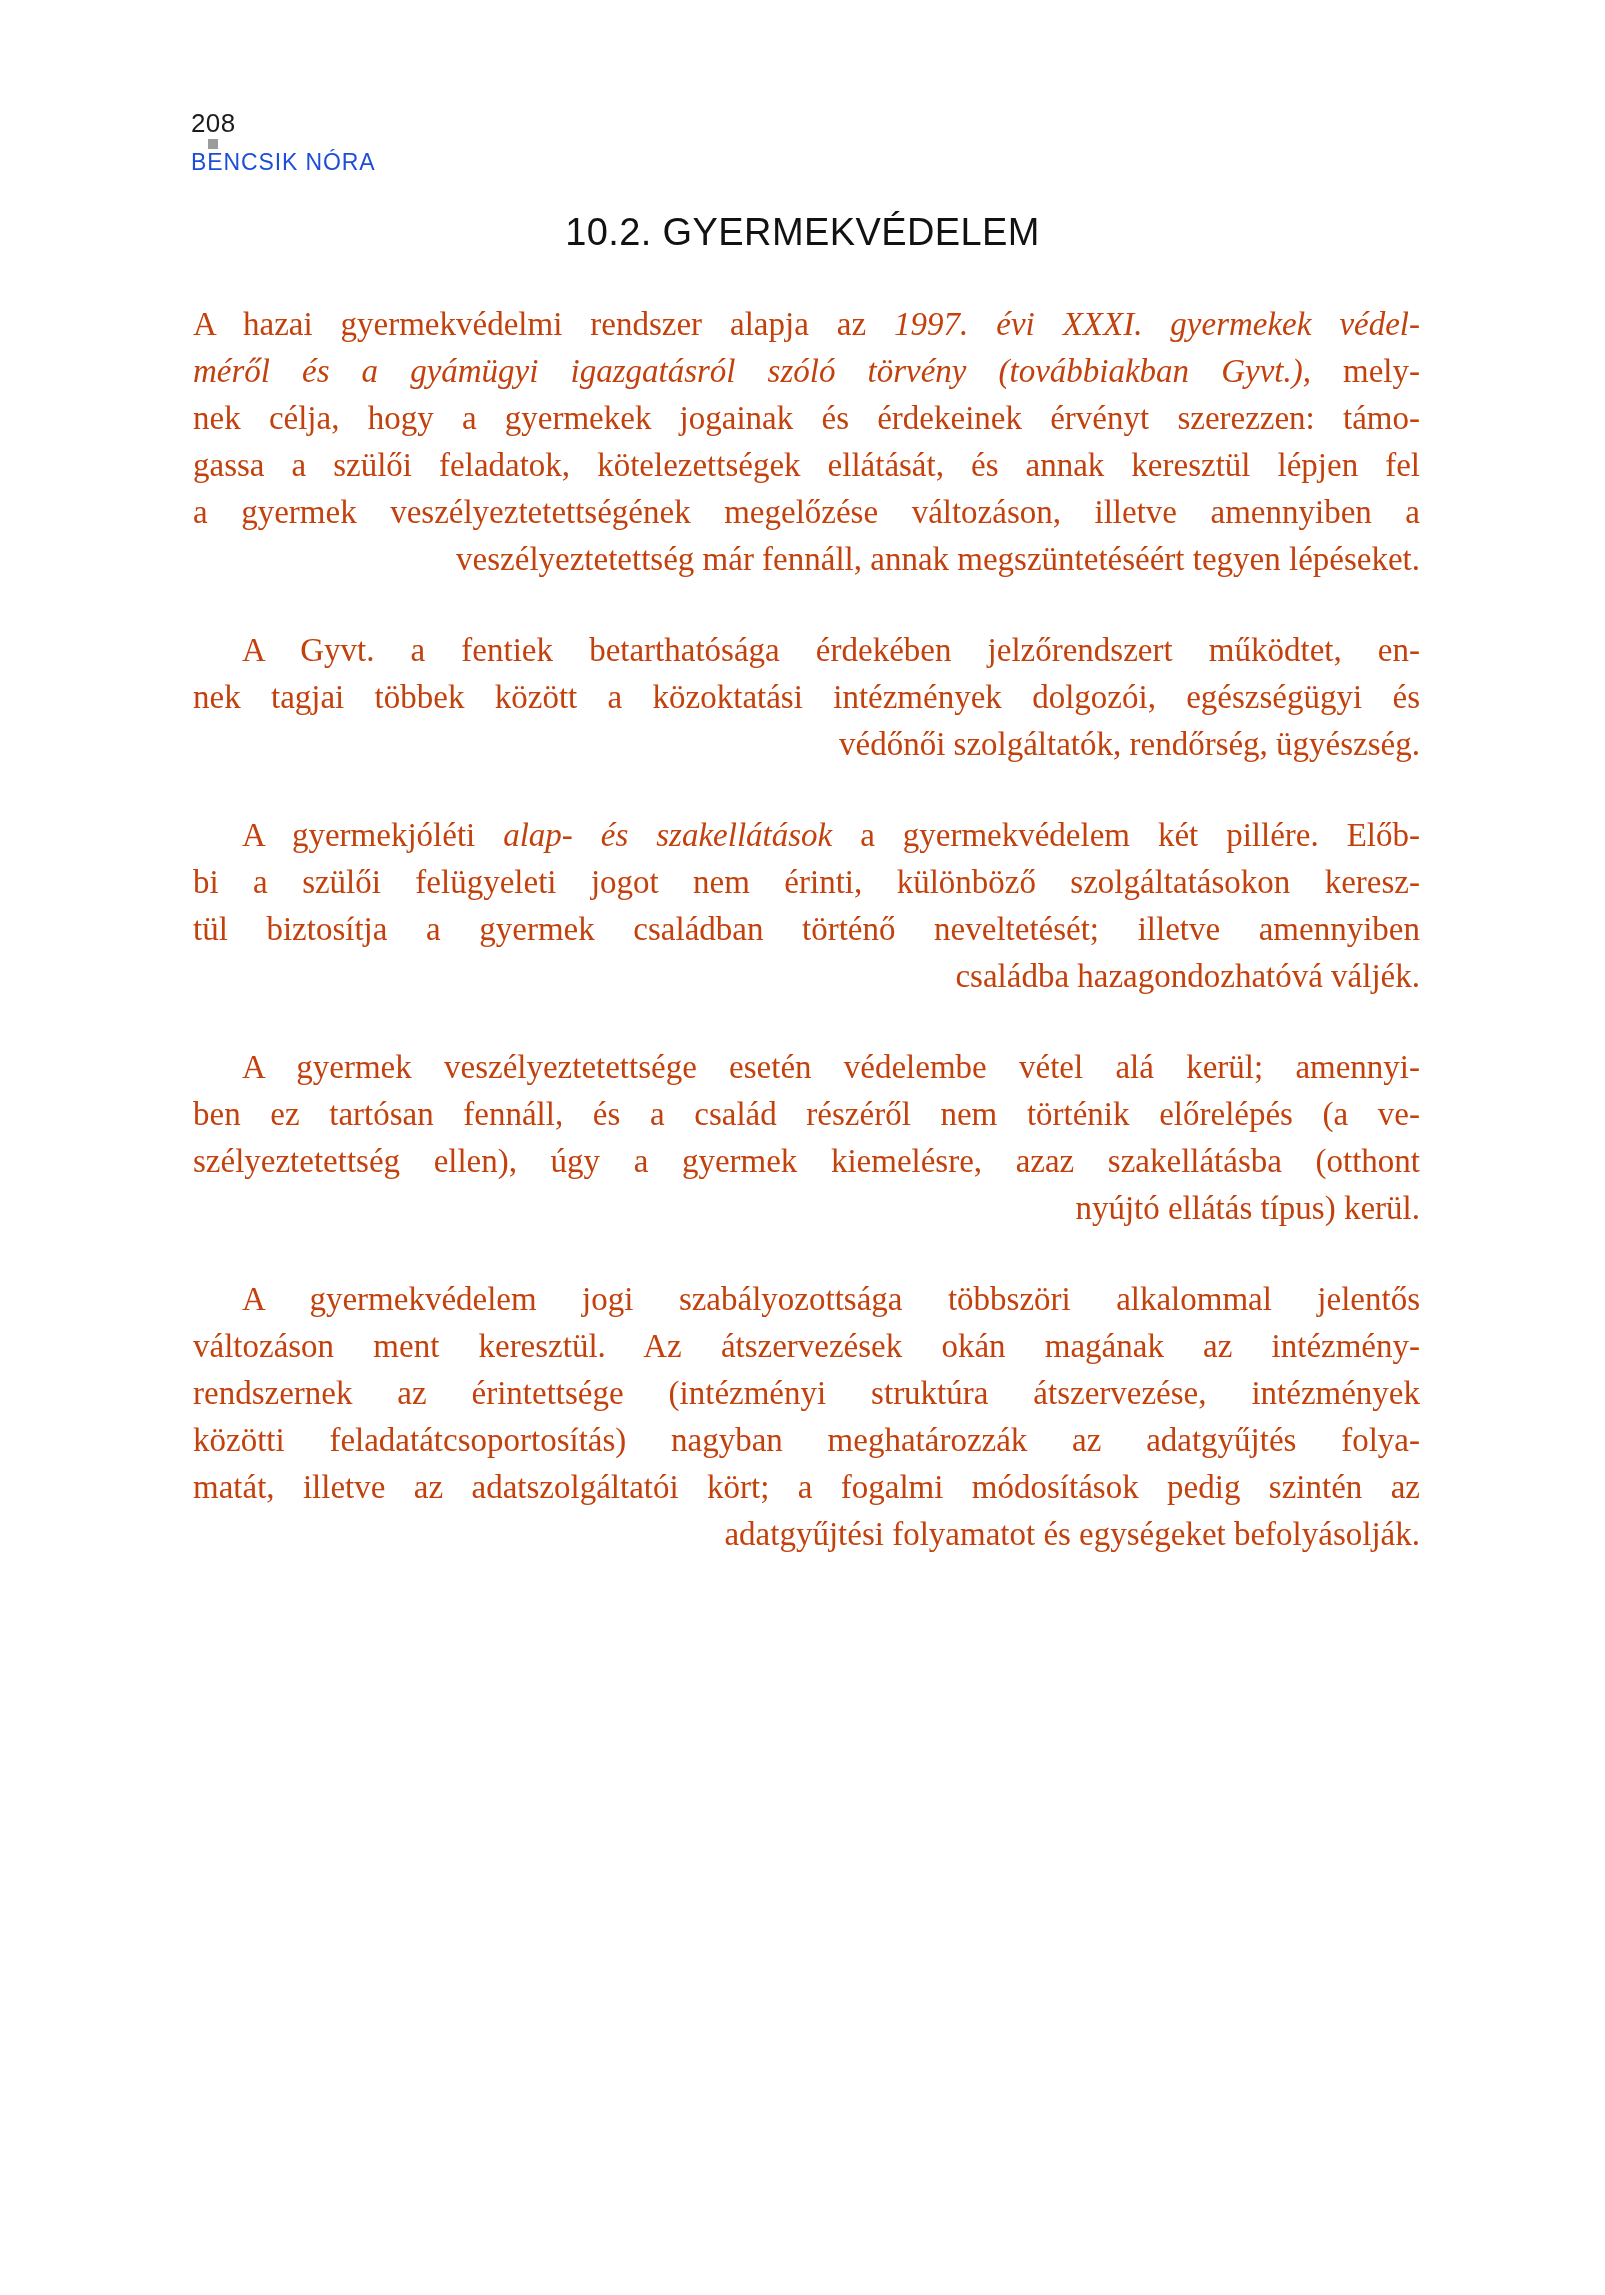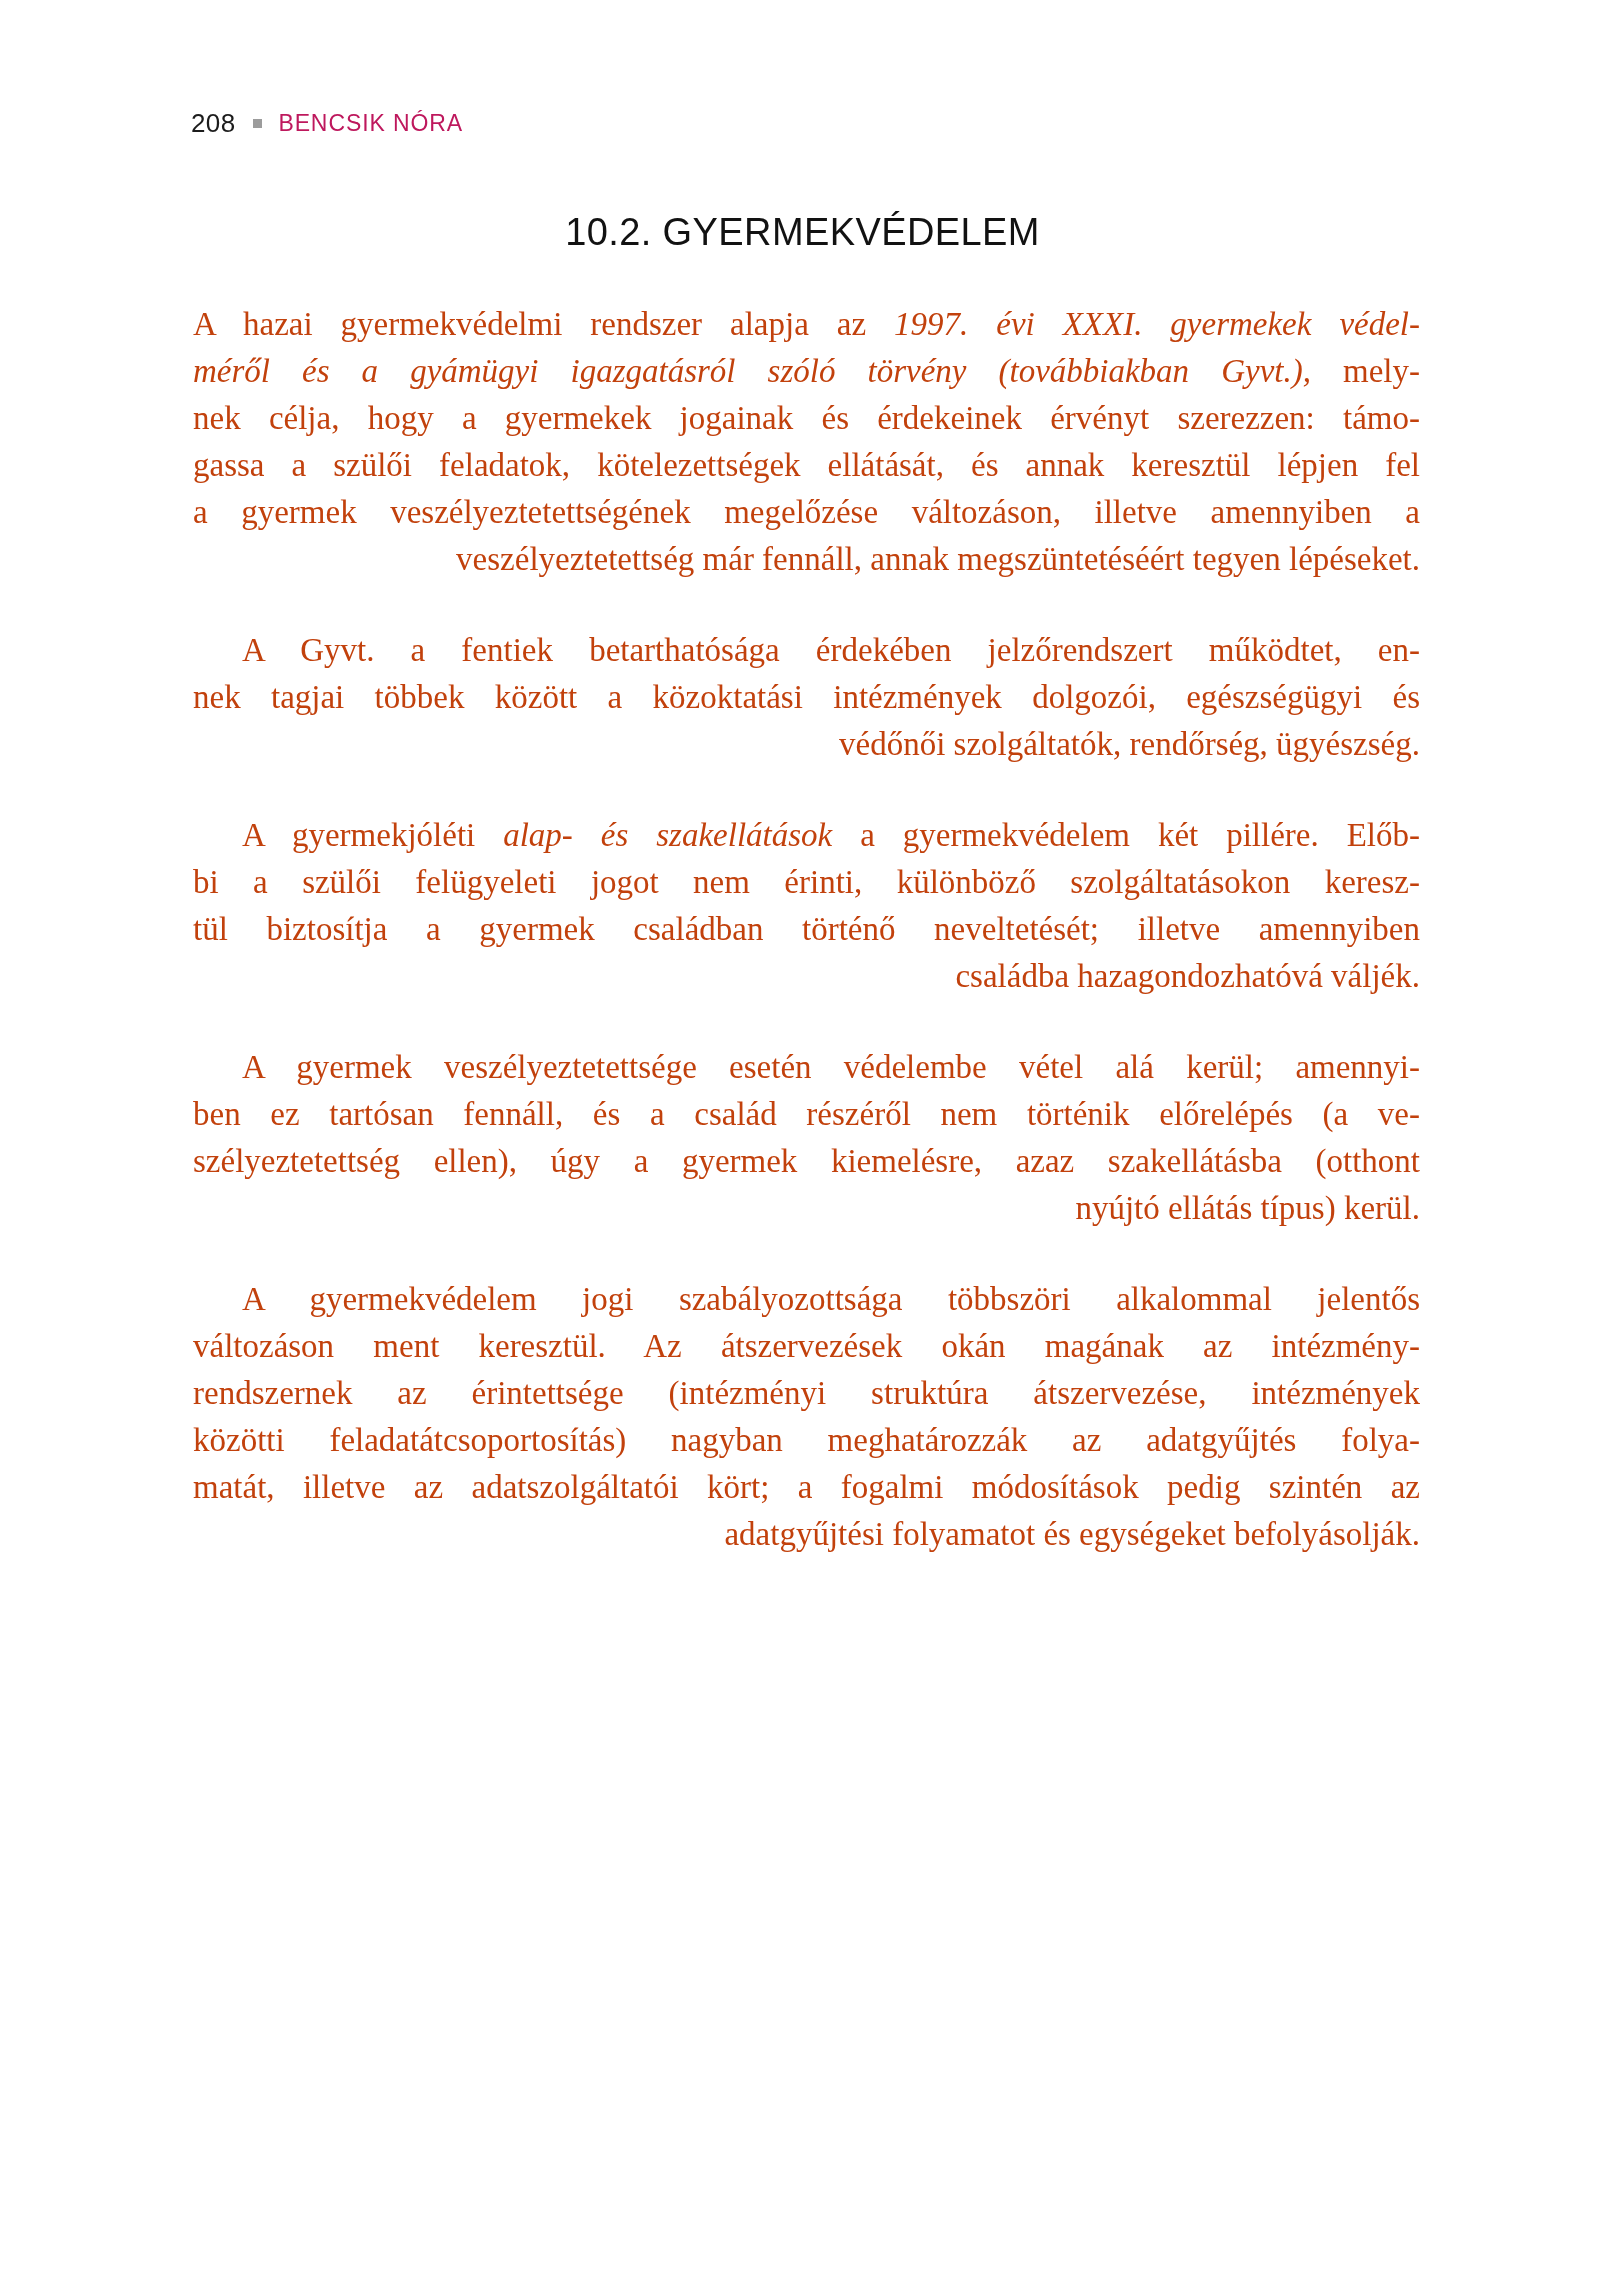--- a/index.html
+++ b/index.html
@@ -14,34 +14,34 @@
   }
   .running-header {
     position: absolute;
     left: 191px;
     top: 108px;
     font-family: "Liberation Sans", sans-serif;
     font-size: 26px;
     color: #1c1c1c;
     white-space: nowrap;
     display: flex;
-    align-items: center;
+    flex-direction: column;
   }
   .running-header .pagenum { letter-spacing: 0.4px; }
   .running-header .sq {
     display: inline-block;
     width: 9.5px;
     height: 9.5px;
     background: #9c9c9c;
     margin: 0 16.3px 0 17px;
   }
   .running-header .author {
     font-size: 23px;
     letter-spacing: 0.9px;
-    color: #be185d;
+    color: #1d4ed8;
   }
   .section-title {
     position: absolute;
     left: 0;
     top: 211px;
     width: 1605px;
     margin: 0;
     text-align: center;
     font-family: "Liberation Sans", sans-serif;
     font-weight: normal;

